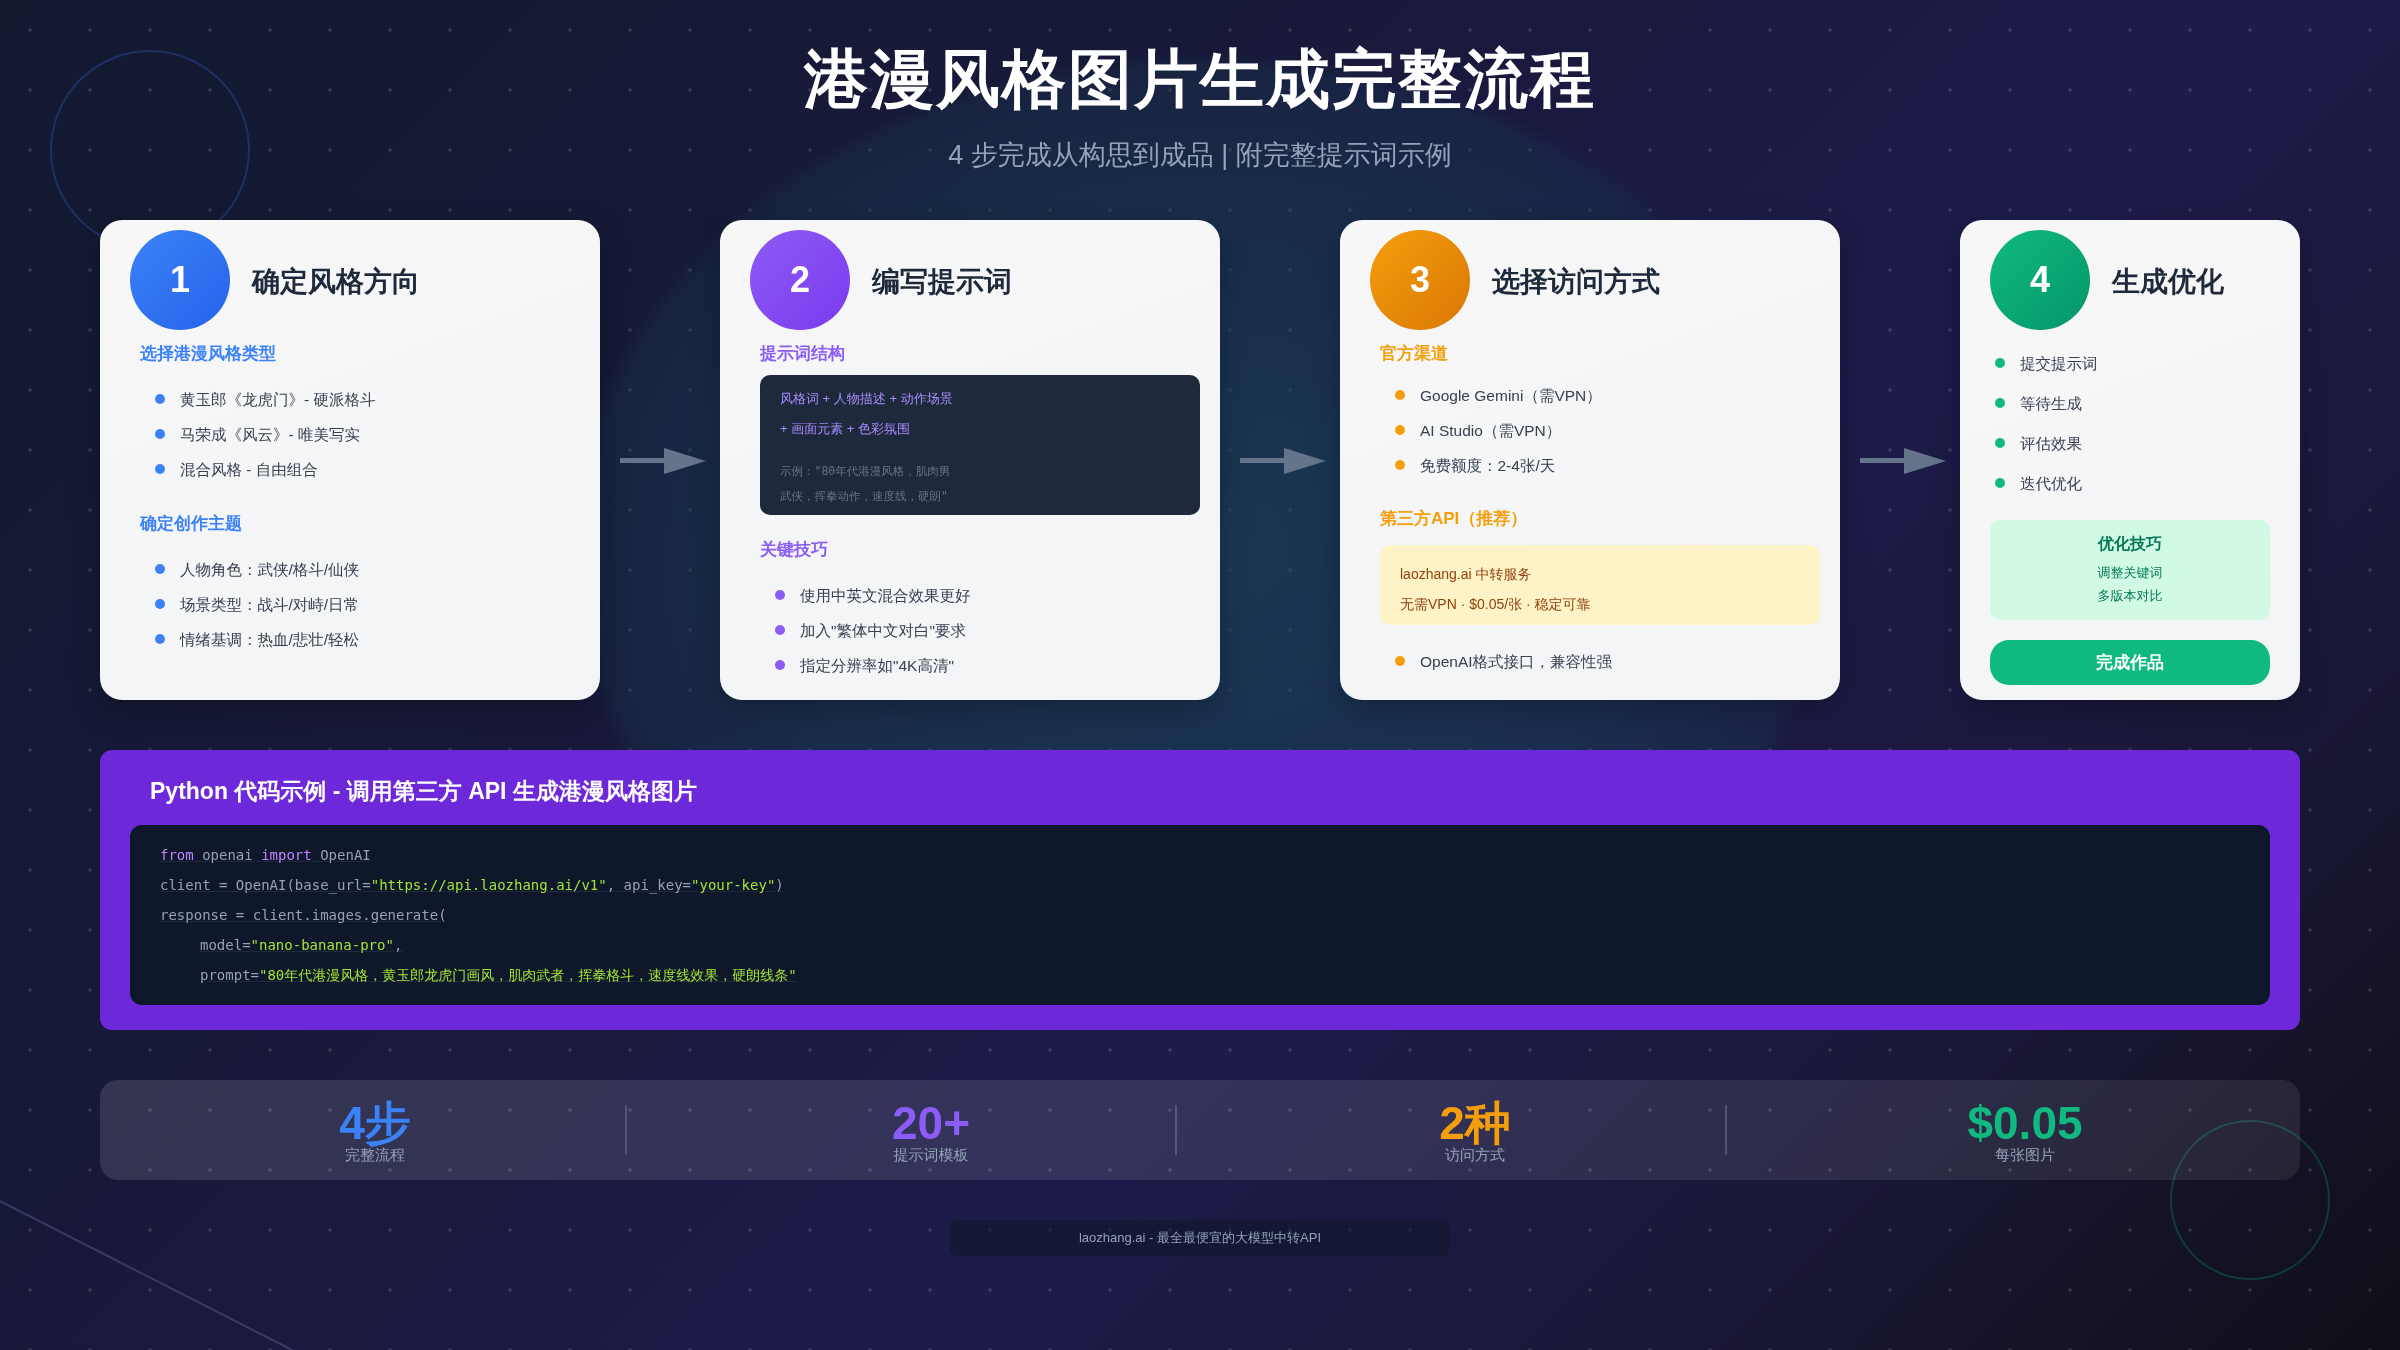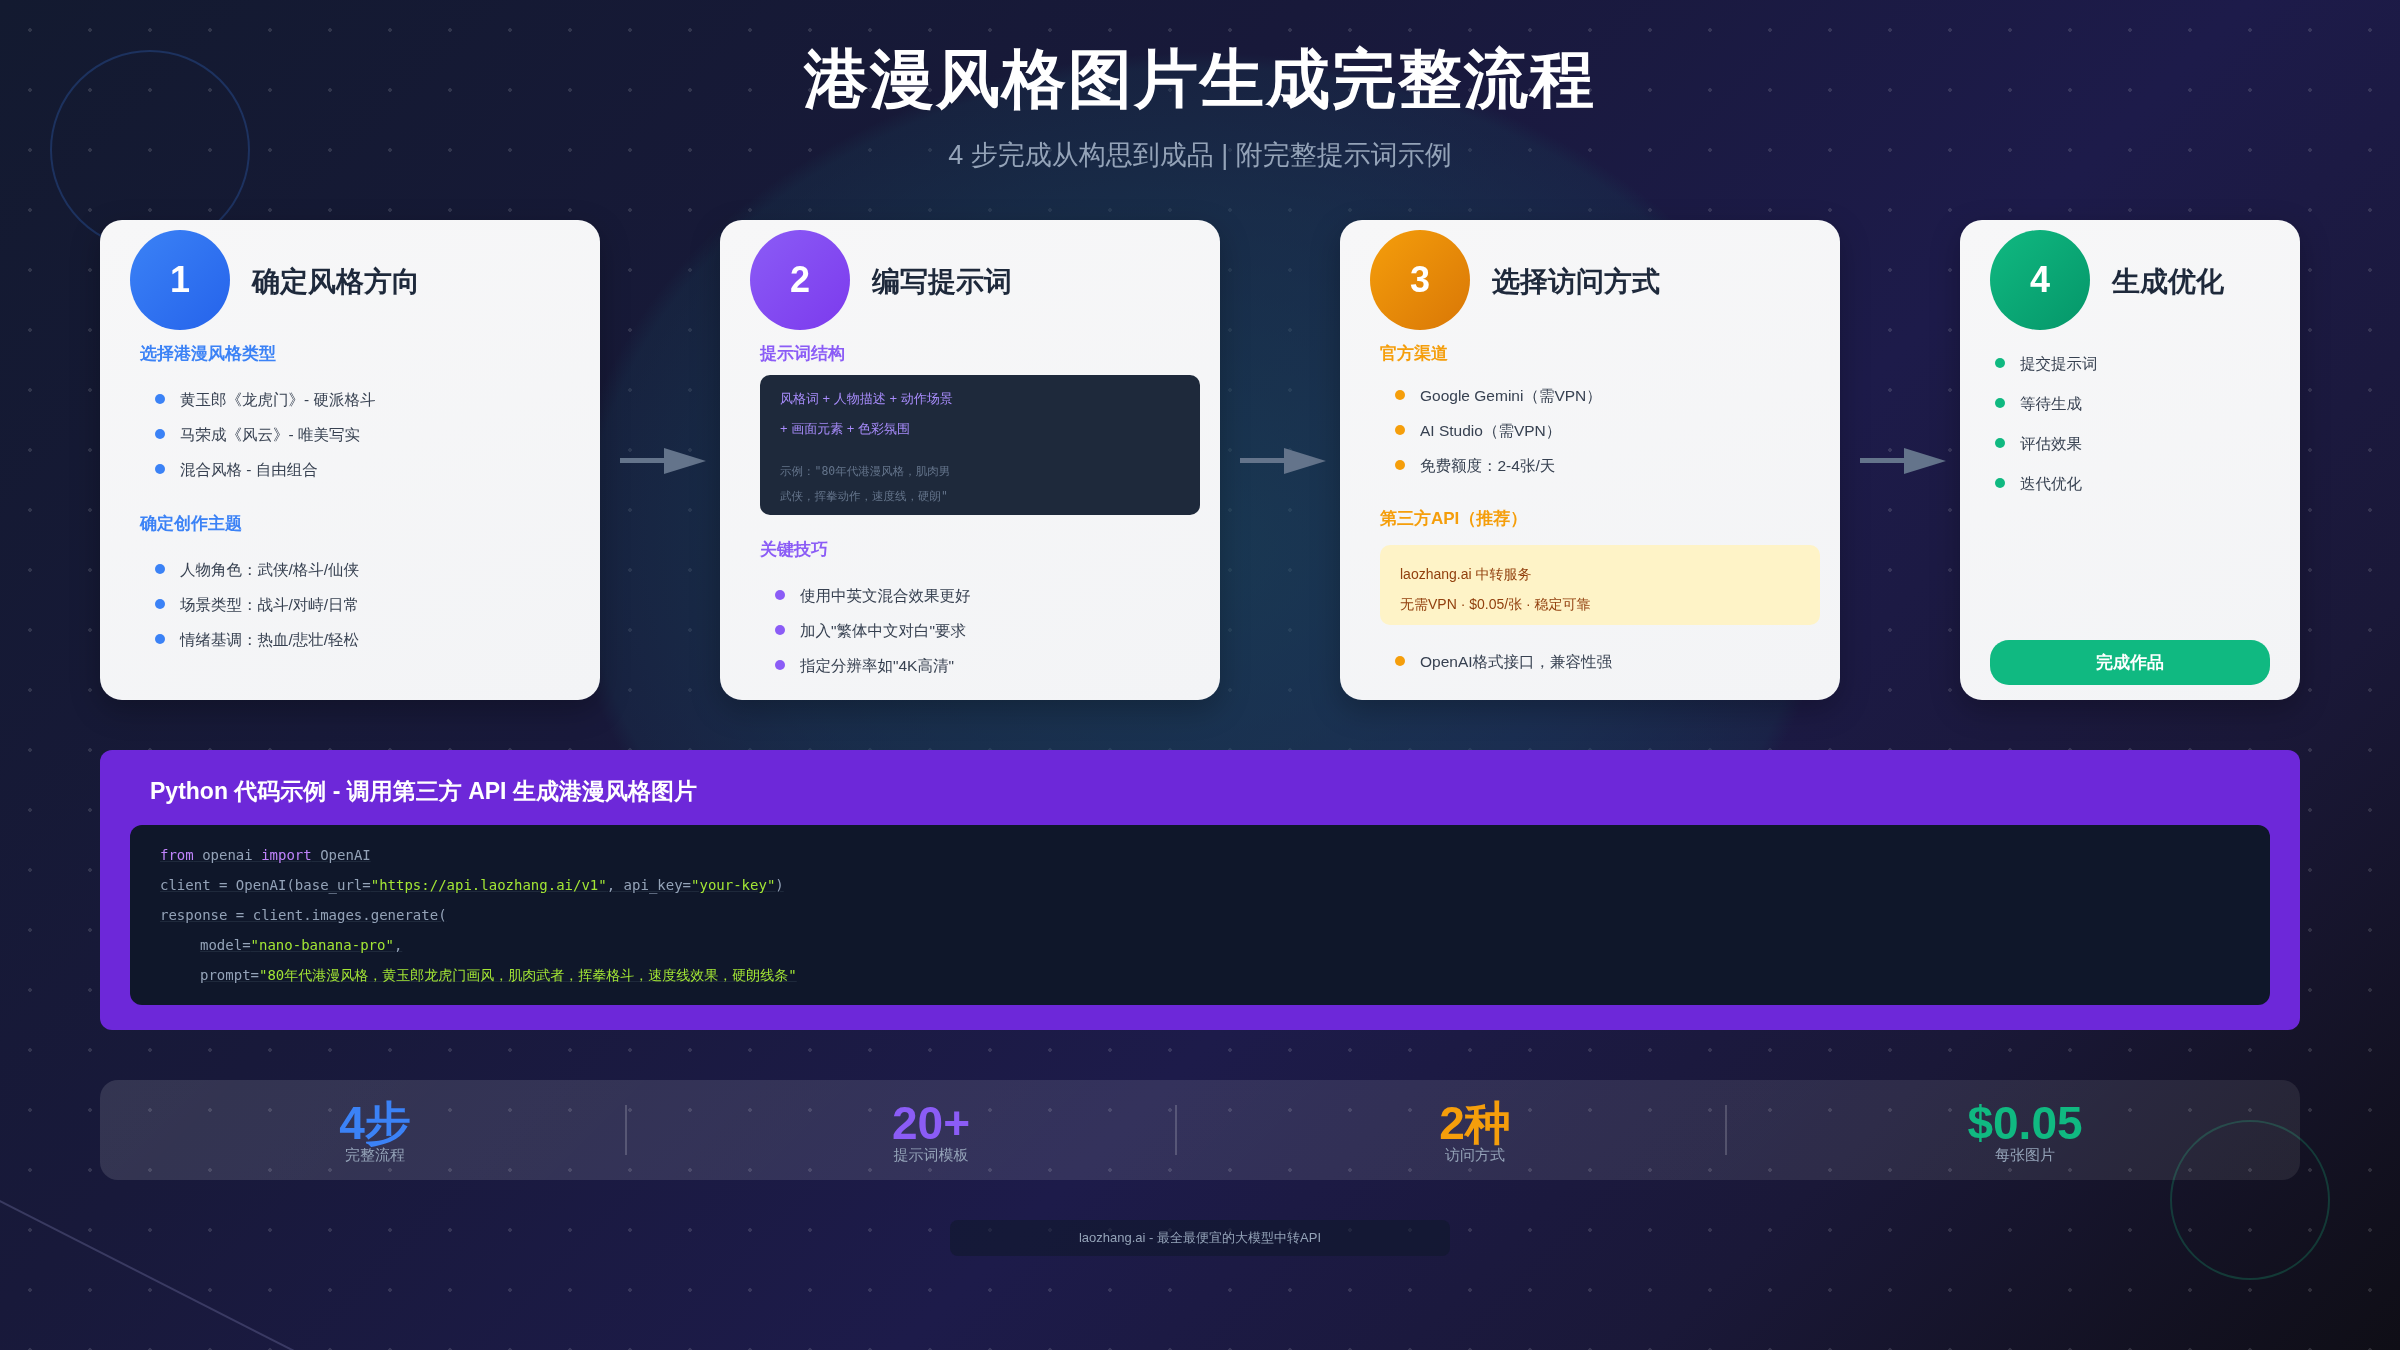--- a/index.html
+++ b/index.html
@@ -210,20 +210,25 @@
   <div class="card-head">
     <div class="step-circle" style="background:linear-gradient(135deg,#10b981,#059669);">4</div>
     <div class="step-title">生成优化</div>
   </div>
   <ul class="list" style="left:35px; top:134px;">
     <li style="height:40px;"><span class="dot" style="background:#10b981;"></span><span>提交提示词</span></li>
     <li style="height:40px;"><span class="dot" style="background:#10b981;"></span><span>等待生成</span></li>
     <li style="height:40px;"><span class="dot" style="background:#10b981;"></span><span>评估效果</span></li>
     <li style="height:40px;"><span class="dot" style="background:#10b981;"></span><span>迭代优化</span></li>
   </ul>
+  <div class="tips-box">
+    <div class="tips-title">优化技巧</div>
+    <div class="tips-line">调整关键词</div>
+    <div class="tips-line">多版本对比</div>
+  </div>
   <button class="finish-btn">完成作品</button>
 </div>
 
 <div class="code-panel">
   <div class="code-title">Python 代码示例 - 调用第三方 API 生成港漫风格图片</div>
   <div class="code-block" id="code-block">
       <div class="code-line"><span class="kw">from</span><span> openai </span><span class="kw">import</span><span> OpenAI</span></div>
       <div class="code-line"><span>client = OpenAI(base_url=</span><span class="str">"https://api.laozhang.ai/v1"</span><span>, api_key=</span><span class="str">"your-key"</span><span>)</span></div>
       <div class="code-line"><span>response = client.images.generate(</span></div>
       <div class="code-line indent"><span>model=</span><span class="str">"nano-banana-pro"</span><span>,</span></div>

